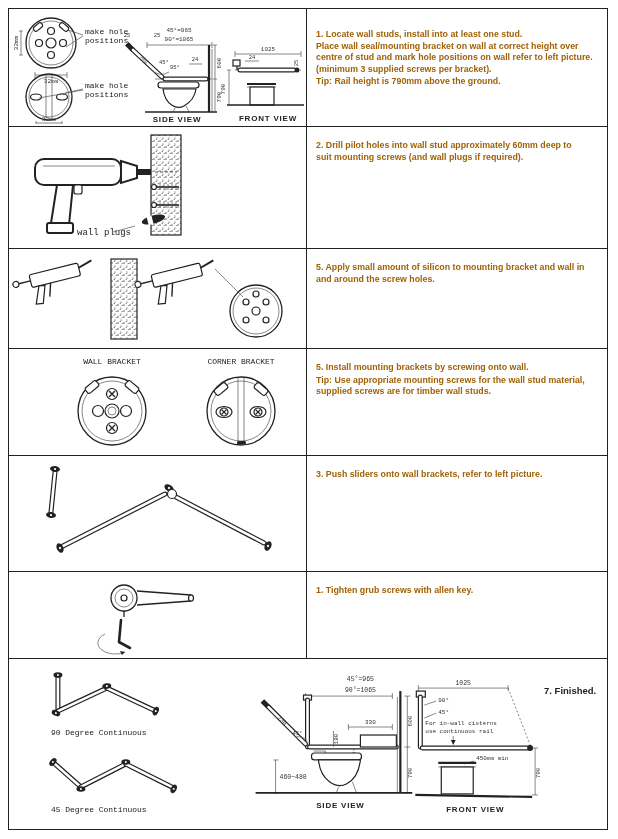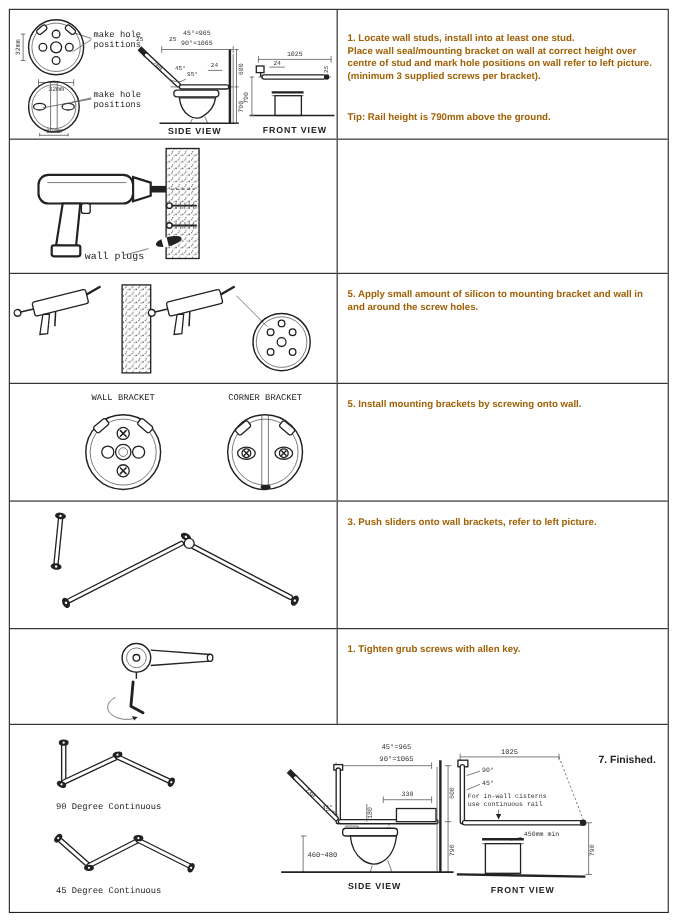--- a/index.html
+++ b/index.html
@@ -8,21 +8,21 @@
   .sheet{position:absolute;left:8px;top:8px;width:600px;height:822px;
          border:1.5px solid #222;box-sizing:border-box;display:flex;flex-direction:column;}
   .row{display:flex;flex:none;border-bottom:1.5px solid #222;min-height:0;}
   .row.last{flex:1;border-bottom:none;}
   .r1{height:117px}.r2{height:121px}.r3{height:99px}.r4{height:106px}.r5{height:115px}.r6{height:86px}
   .cell-draw{width:297px;flex:none;border-right:1.5px solid #222;position:relative;overflow:hidden;}
   .cell-draw svg{display:block;}
   .cell-text{flex:1;padding:13px 3px 0 9px;font-size:8.8px;font-weight:bold;line-height:1.32;overflow:hidden;}
   .r1 .cell-text{padding-top:20px;}
   .step-body,.step-tip{margin:0;white-space:pre-line;}
-  .step-tip{margin-top:26px;}
+  .step-tip{margin-top:1px;}
   .full{width:100%;position:relative;}
   .full svg{width:100%;height:100%;display:block;}
   
   .ln{stroke:#222;stroke-width:1.3;fill:none}
   .ln2{stroke:#222;stroke-width:2;fill:#fff}
   .lnw{stroke:#222;stroke-width:1.2;fill:#fff}
   .thin{stroke:#555;stroke-width:0.7;fill:none}
   .dash{stroke:#555;stroke-width:0.7;fill:none;stroke-dasharray:7 2 2 2}
   .dsh2{stroke:#444;stroke-width:0.9;fill:none;stroke-dasharray:3 2}
   .ro{stroke:#222;stroke-width:5;stroke-linecap:round;fill:none}
@@ -202,20 +202,22 @@
         </g>
         <text x="68" y="108" class="t9m">wall plugs</text>
         <path d="M104,105 L126,99" class="thin"></path>
         <g transform="translate(134,92) rotate(-14)">
           <ellipse cx="10" cy="3" rx="12" ry="4.2" class="fd"></ellipse>
           <rect x="4" y="-1.5" width="5" height="9" class="fw"></rect>
         </g>
       </svg>
     </div>
     <div class="cell-text">
+      <p class="step-body">2. Drill pilot holes into wall stud approximately 60mm deep to
+suit mounting screws (and wall plugs if required).</p>
     </div>
   </div>
 
   <div class="row r3">
     <div class="cell-draw">
       <svg width="297" height="99" viewBox="0 0 297 99">
         <defs>
           <pattern id="spk3" width="6" height="6" patternUnits="userSpaceOnUse">
             <circle cx="1" cy="2" r="0.7" fill="#333"></circle>
                 <circle cx="4" cy="5" r="0.6" fill="#333"></circle>
@@ -301,20 +303,22 @@
                 <ellipse rx="8" ry="5.5" class="lnw"></ellipse>
                 <circle r="4" class="lnw" stroke-width="1.3"></circle>
                 <path d="M-2.4,-2.4 L2.4,2.4 M-2.4,2.4 L2.4,-2.4" stroke="#222" stroke-width="1.3"></path>
               </g>
           <rect x="228" y="92" width="9" height="3.5" rx="1.5" class="fd"></rect>
         </g>
       </svg>
     </div>
     <div class="cell-text">
       <p class="step-body">5. Install mounting brackets by screwing onto wall.</p>
+      <p class="step-tip">Tip: Use appropriate mounting screws for the wall stud material,
+supplied screws are for timber wall studs.</p>
     </div>
   </div>
 
   <div class="row r5">
     <div class="cell-draw">
       <svg width="297" height="115" viewBox="0 0 297 115">
         <g>
           <line x1="46" y1="16" x2="42" y2="56" class="ro"></line>
               <line x1="46" y1="16" x2="42" y2="56" class="ri"></line>
           <g transform="translate(46,13) rotate(8)">

